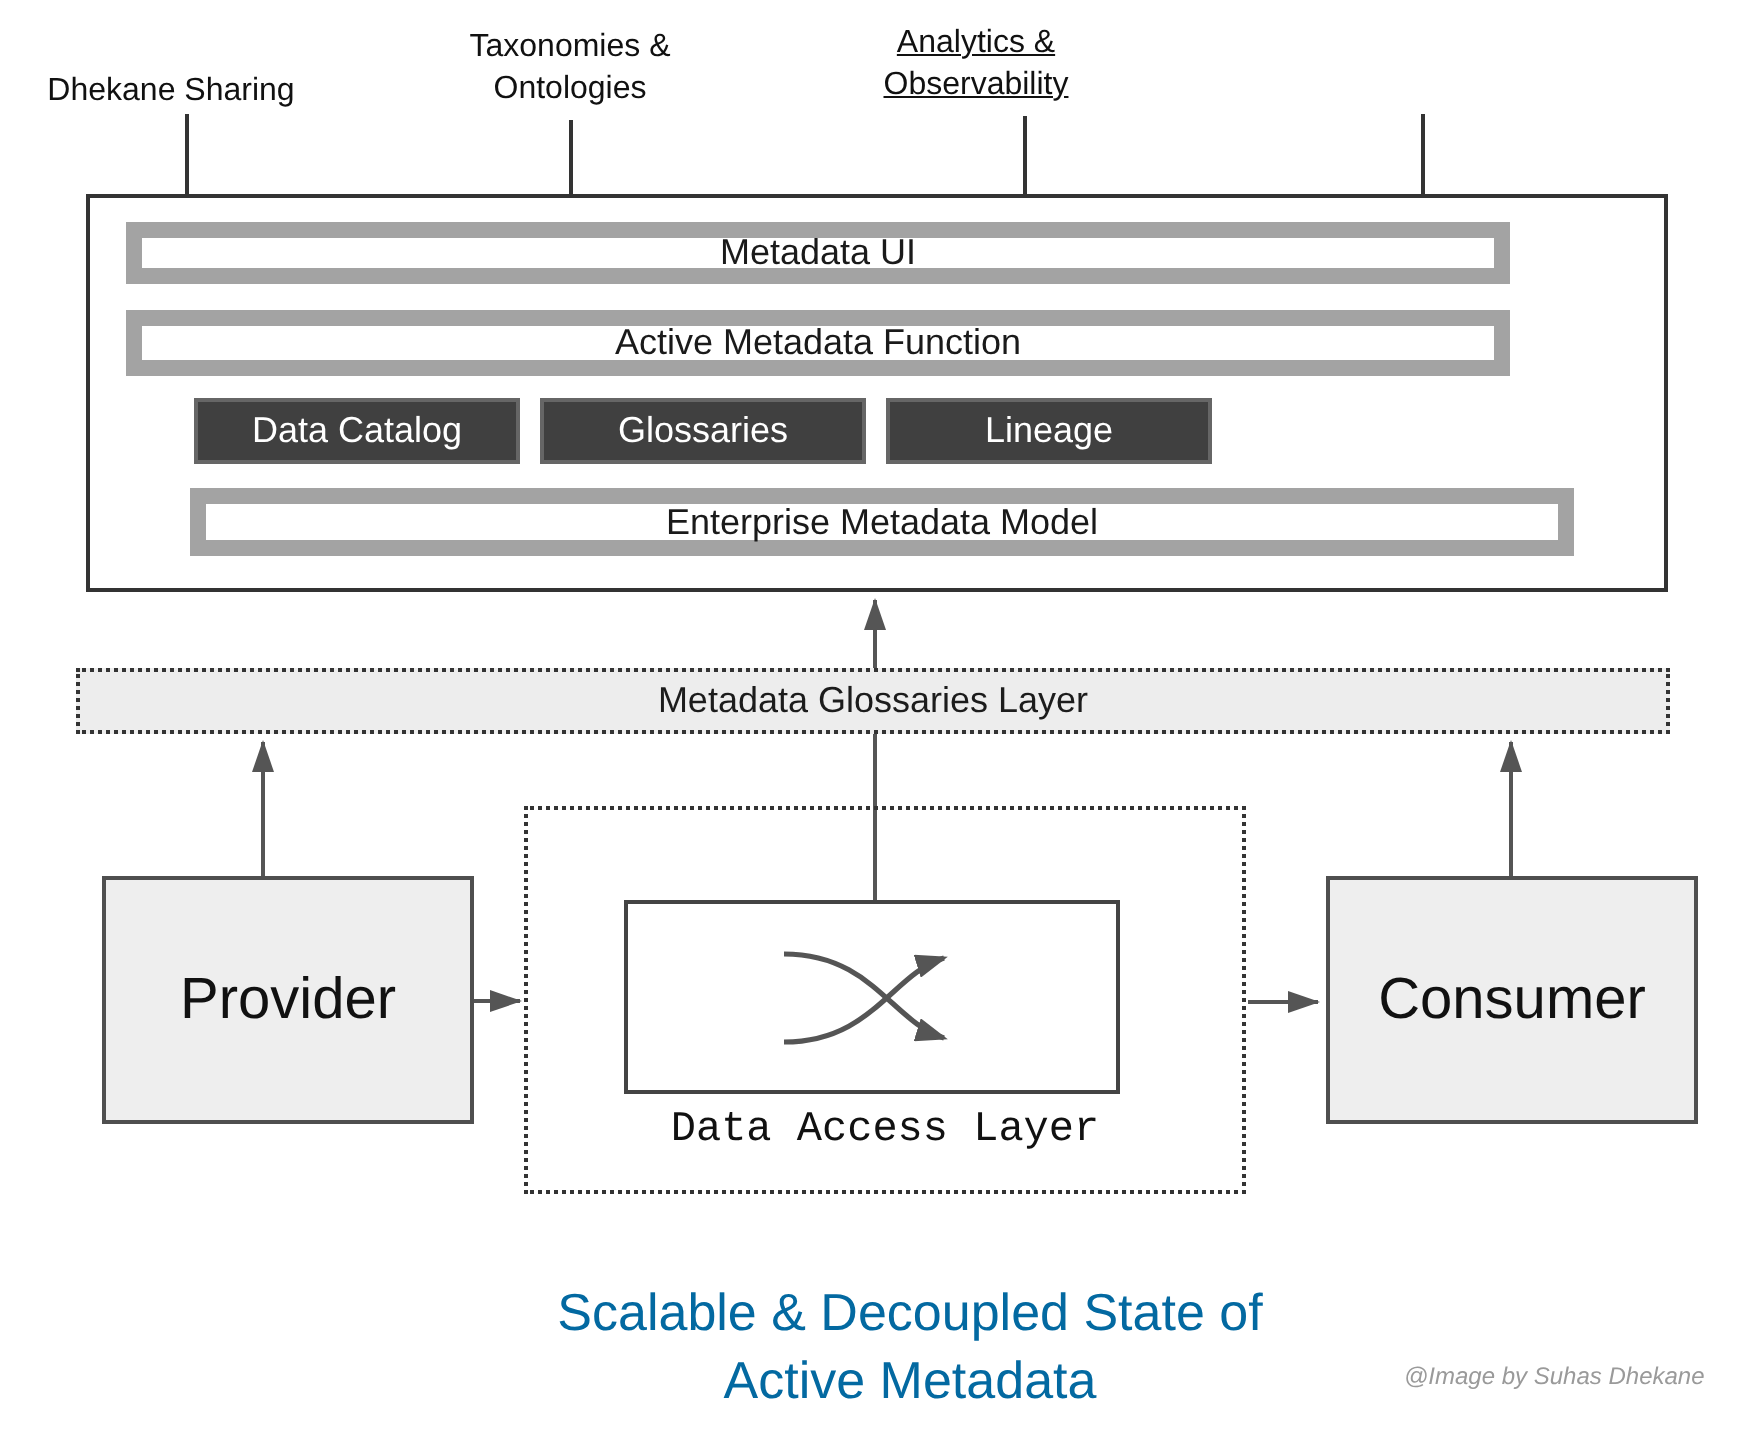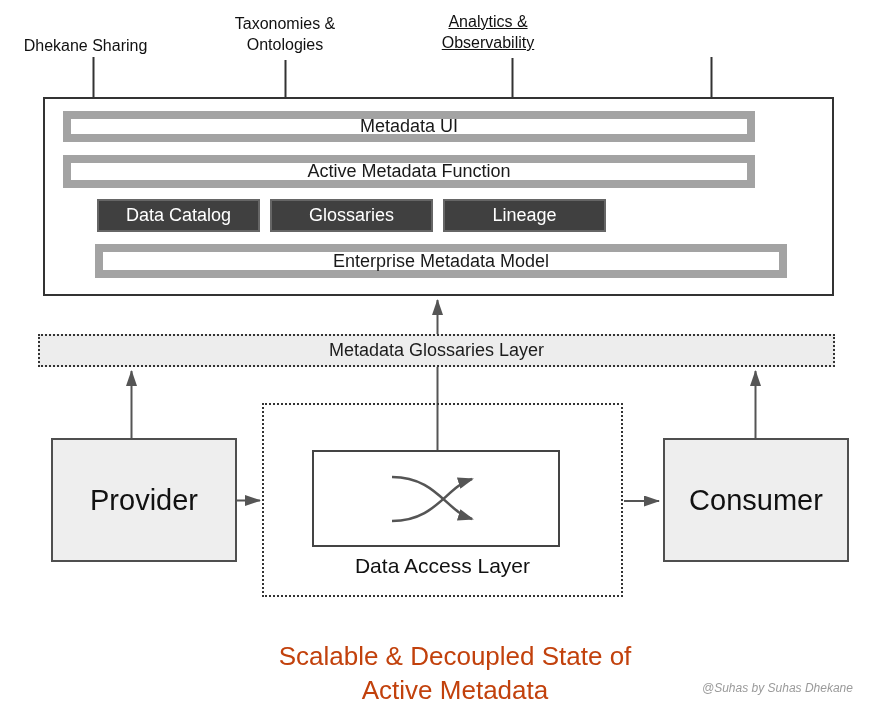--- a/index.html
+++ b/index.html
@@ -41,25 +41,25 @@
   .node.provider { left:23px;margin-left:28px; }
   .node.consumer { left:663px; }
 
   
   .dal-dotted { position:absolute; left:262px; top:403px; width:361px; height:194px;
                 border:2px dotted #333; background:transparent; z-index:2; }
   .dal-inner  { position:absolute; left:312px; top:450px; width:248px; height:97px;
                 border:2px solid #444; background:#fff; z-index:2;
                 display:flex; align-items:center; justify-content:center; }
   .dal-label  { position:absolute; left:262px; top:554px; width:361px; z-index:2;
-                text-align:center; font-size:21px; color:#111; }
+                text-align:center; font-size:21px; color:#111;font-family:Liberation Mono, monospace; }
 
   
   .caption { position:absolute; left:230px; top:639px; width:450px; z-index:2;
-             text-align:center; font-size:26px; line-height:34px; color:#c2410c;
+             text-align:center; font-size:26px; line-height:34px; color:#0369a1;
              white-space:pre-line; }
   .credit  { position:absolute; left:702px; top:681px; z-index:2;
              font-size:12px; font-style:italic; color:#9a9a9a; }
 </style>
 </head>
 <body>
 
 <div class="canvas">
 
   <svg class="wires" viewBox="0 0 875 718" xmlns="http://www.w3.org/2000/svg">
@@ -112,15 +112,15 @@
         </marker>
       </defs>
       <path d="M 8 10 C 52 10, 62 44, 88 52" fill="none" stroke="#555" stroke-width="2.6" marker-end="url(#xhead)"></path>
       <path d="M 8 54 C 52 54, 62 20, 88 12" fill="none" stroke="#555" stroke-width="2.6" marker-end="url(#xhead)"></path>
     </svg>
   </div>
   <div class="dal-label">Data Access Layer</div>
 
   <div class="caption">Scalable &amp; Decoupled State of
 Active Metadata</div>
-  <div class="credit">@Suhas by Suhas Dhekane</div>
+  <div class="credit">@Image by Suhas Dhekane</div>
 
 </div>
 
 </body></html>

